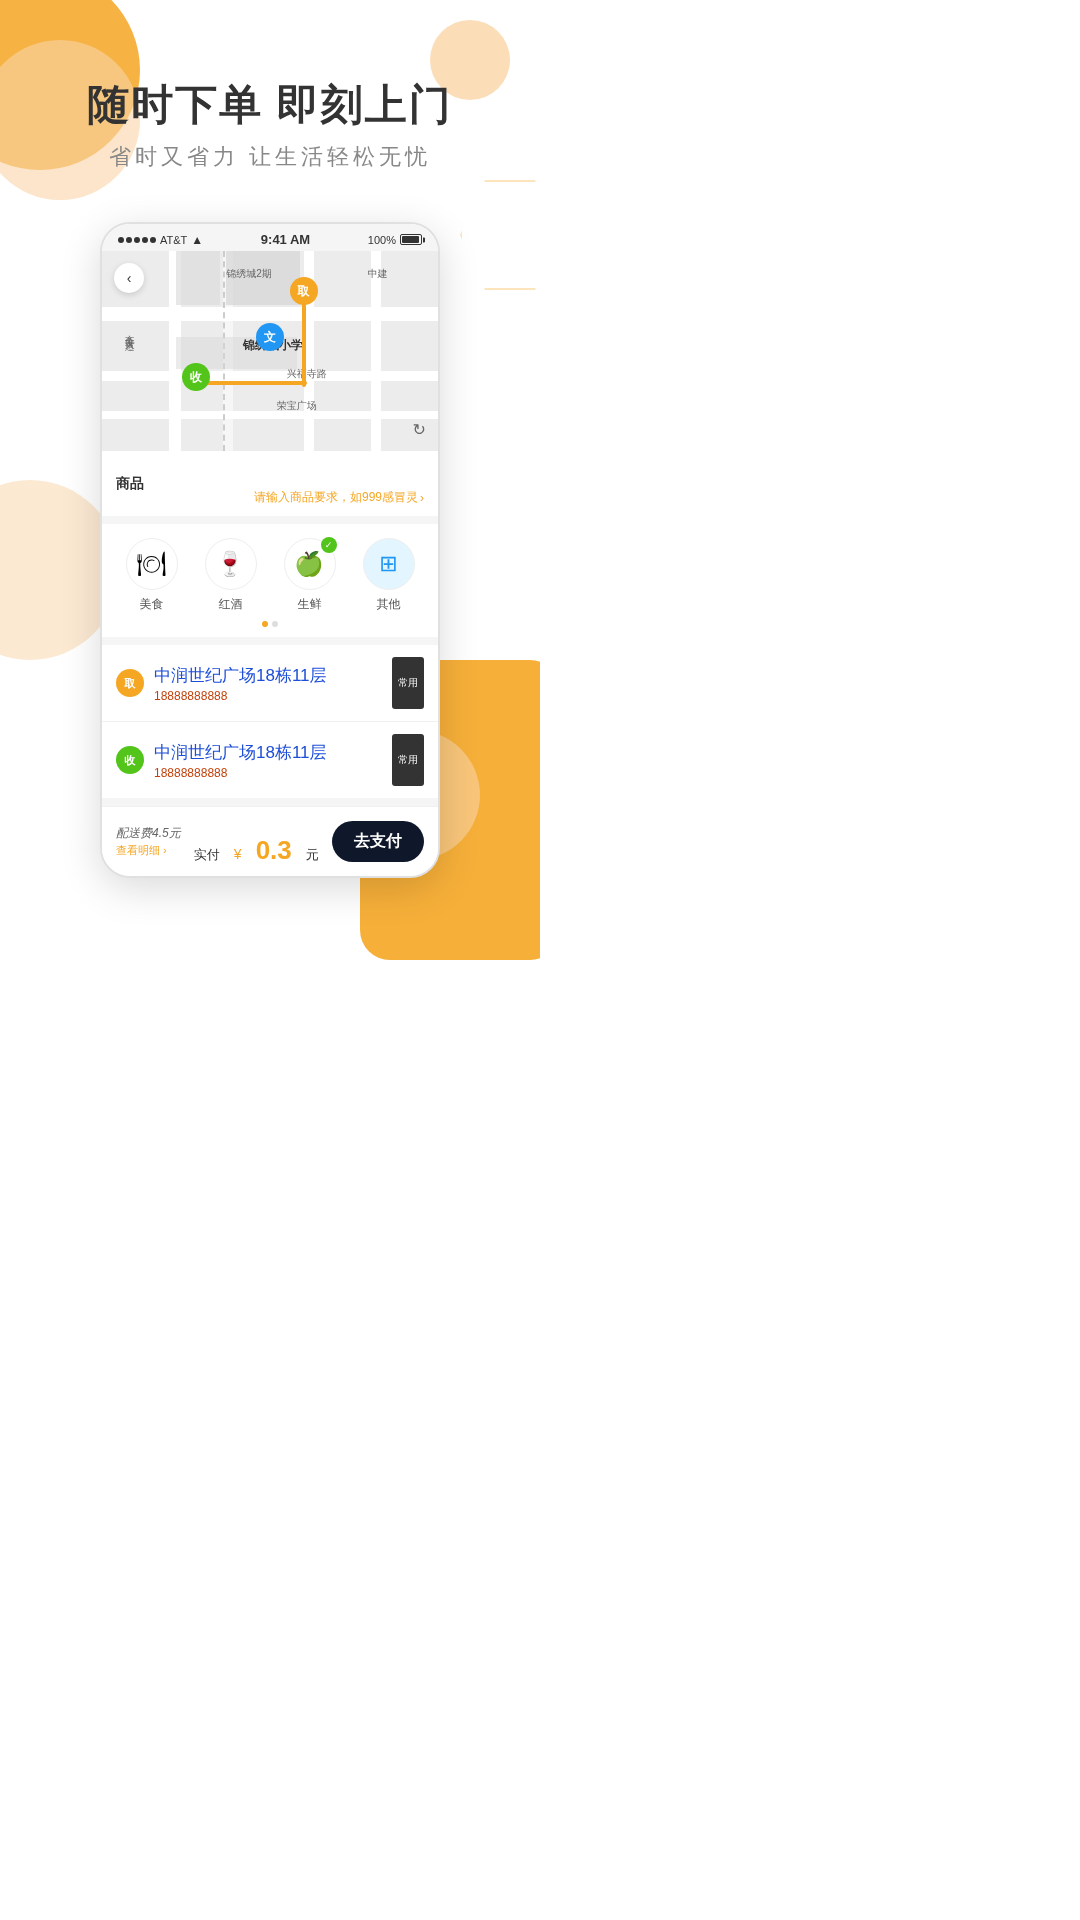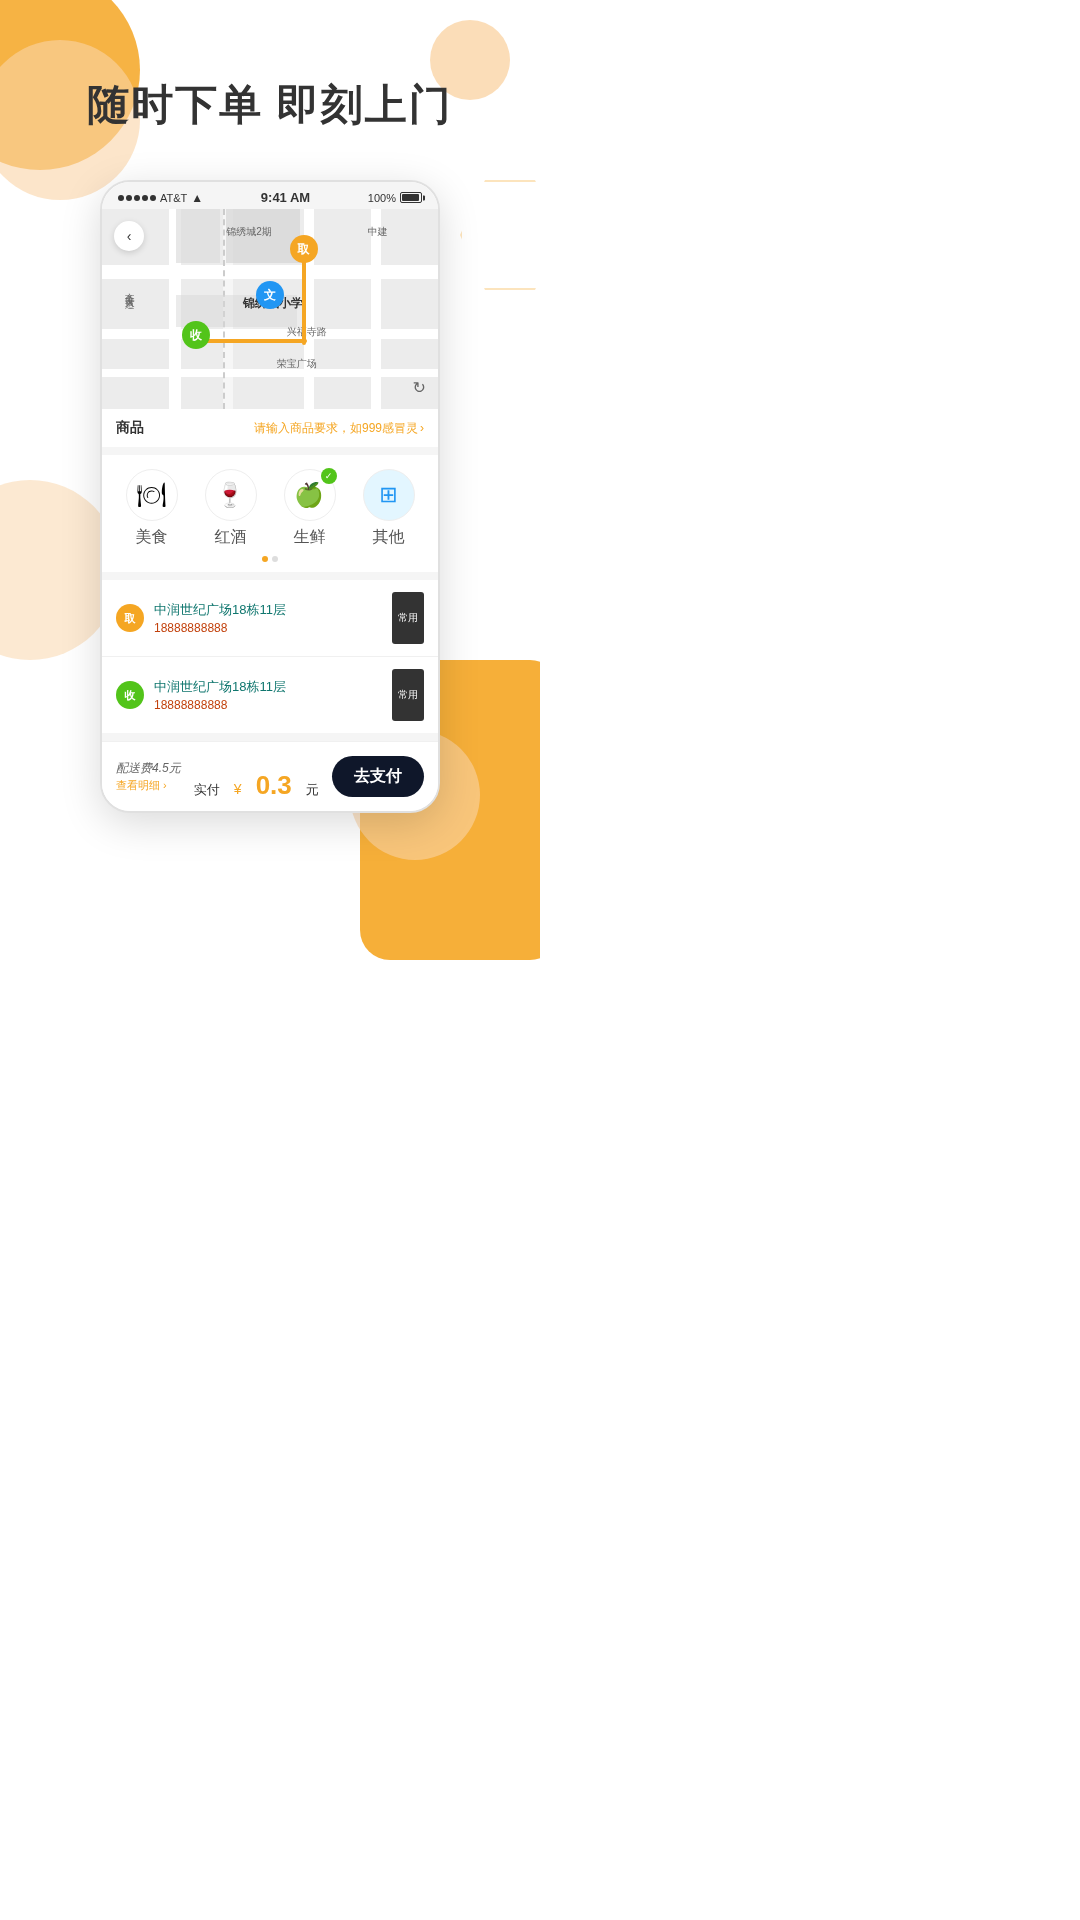--- a/index.html
+++ b/index.html
@@ -241,21 +241,21 @@
     .goods-label {
       font-size: 14px;
       font-weight: 600;
       color: #333;
     }
     .goods-input-hint {
       font-size: 12px;
       color: #bbb;
       display: flex; align-items: center; gap: 2px;
     }
-    .goods-input-hint span { color: #F5A623; }
+    .goods-input-hint span { color: #F5A623; margin-top: 28px; }
 
     
     .category-section {
       background: #fff;
       padding: 14px 10px 10px;
       border-bottom: 8px solid #f5f5f5;
     }
     .category-list {
       display: flex;
       justify-content: space-around;
@@ -282,21 +282,21 @@
       position: absolute;
       top: -2px; right: -2px;
       width: 16px; height: 16px;
       background: #52C41A;
       border-radius: 50%;
       display: flex; align-items: center; justify-content: center;
       font-size: 9px;
       color: #fff;
     }
     .category-label {
-      font-size: 16px;
+      font-size: 12px;
       color: #555;
     }
     .category-dots {
       display: flex; justify-content: center; gap: 4px;
     }
     .cat-dot {
       width: 6px; height: 6px;
       border-radius: 50%;
       background: #F5A623;
     }
@@ -321,23 +321,23 @@
       display: flex; align-items: center; justify-content: center;
       font-size: 11px;
       font-weight: 700;
       color: #fff;
       flex-shrink: 0;
     }
     .addr-pin-take { background: #F5A623; }
     .addr-pin-deliver { background: #52C41A; }
     .addr-info { flex: 1; }
     .addr-name {
-      font-size: 13px;
+      font-size: 17px;
       font-weight: 500;
-      color: #0f766e;
+      color: #1d4ed8;
     }
     .addr-phone {
       font-size: 12px;
       color: #c2410c;
       margin-top: 2px;
     }
     .addr-tag {
       background: #333;
       color: #fff;
       font-size: 10px;
@@ -393,20 +393,21 @@
   <div class="decor-hex-right"></div>
   <div class="decor-bottom-left"></div>
   <div class="decor-bottom-right"></div>
   <div class="decor-bottom-right-2"></div>
 </div>
 
 <div class="page-content">
 
   <div class="hero-section">
     <div class="hero-title">随时下单 即刻上门</div>
+    <div class="hero-subtitle">省时又省力    让生活轻松无忧</div>
   </div>
 
   <div class="phone-container">
     <div class="phone-mockup">
 
       <div class="status-bar">
         <div class="status-left">
           <div class="status-dots">
             <div class="status-dot"></div>
             <div class="status-dot"></div>

